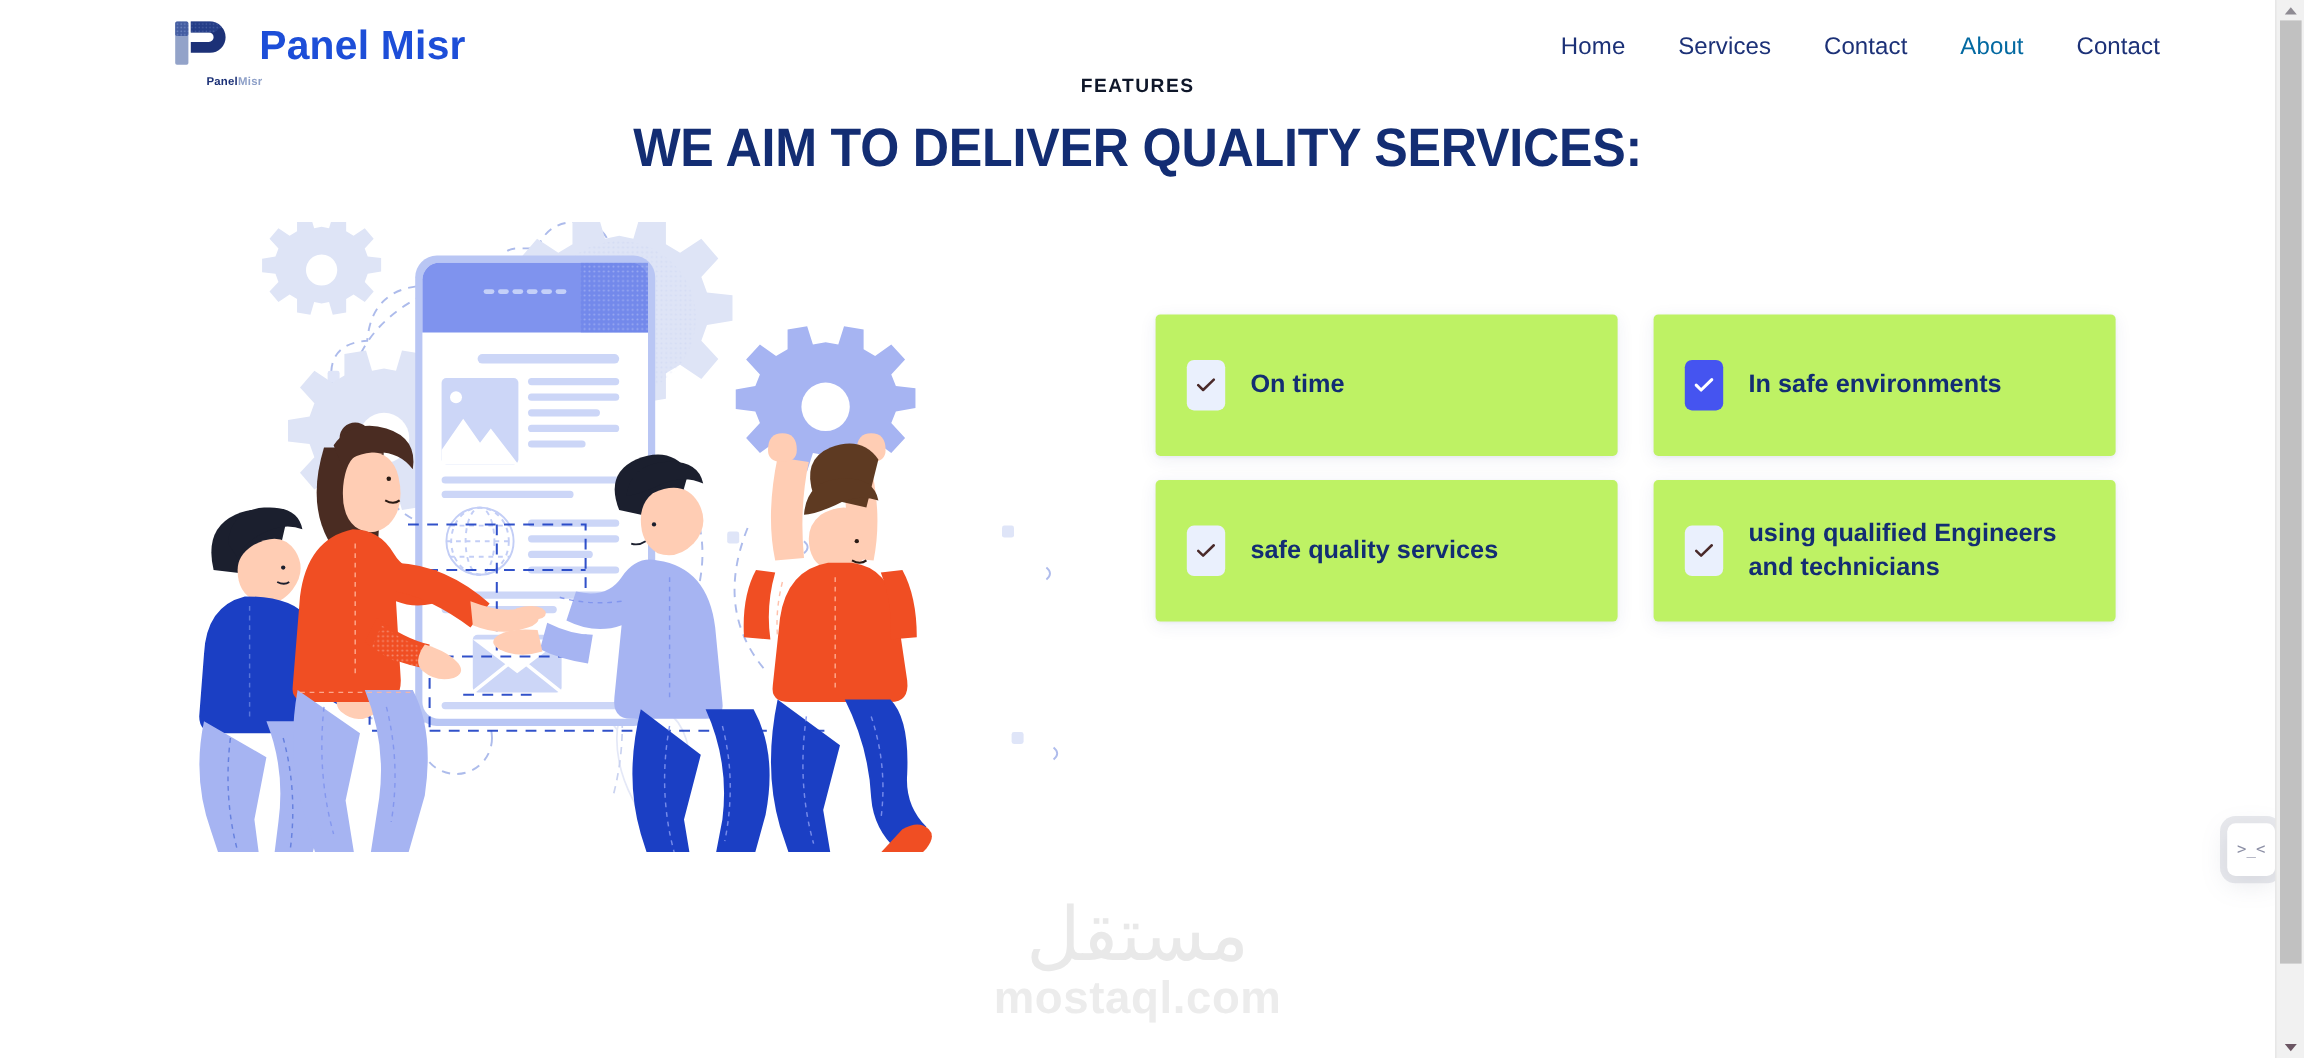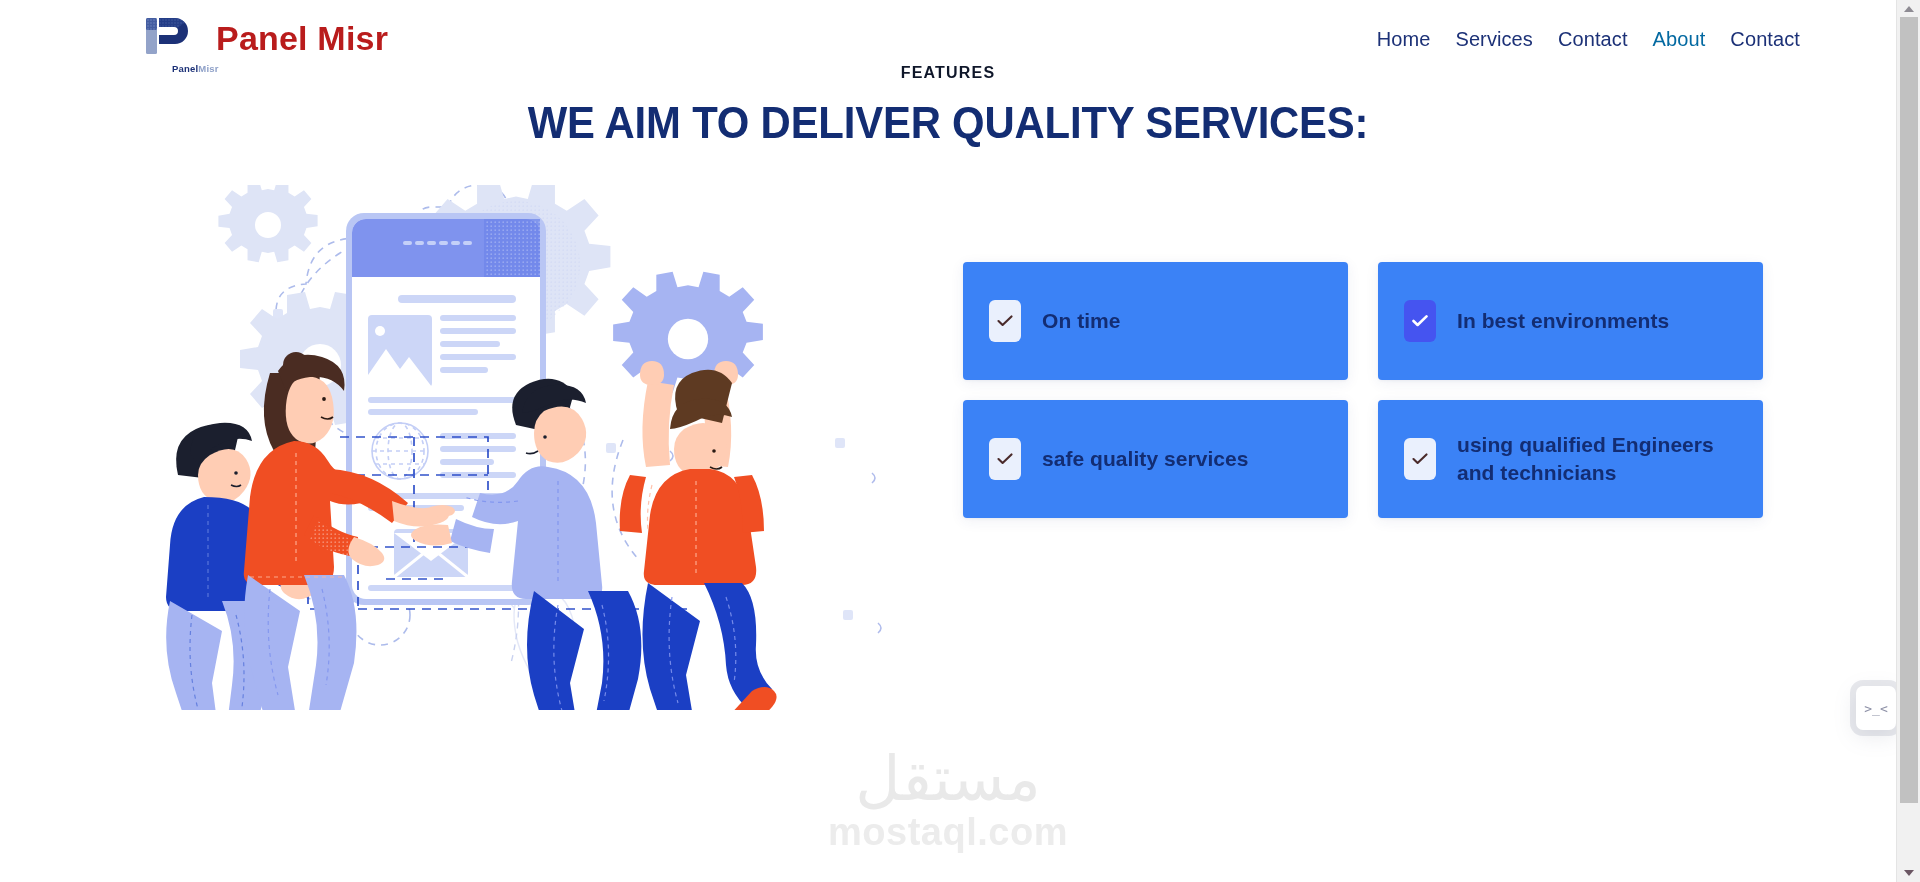--- a/index.html
+++ b/index.html
@@ -22,28 +22,28 @@
   }
   .brand {
     position: absolute; left: 138px; top: 10px;
     display: flex; align-items: center; gap: 14px;
   }
   .brand-mark {
     position: relative; width: 64px; height: 62px;
     display: block;
   }
   .brand-wordmark {
-    font-size: 34px; font-weight: 600; color: #b91c1c;
+    font-size: 34px; font-weight: 600; color: #1d4ed8;
     letter-spacing: 0.2px; line-height: 1; white-space: nowrap;
     padding-bottom: 6px;
   }
 
   .main-nav {
     position: absolute; right: 96px; top: 28px;
-    display: flex; align-items: center; gap: 25px;
+    display: flex; align-items: center; gap: 44px;
   }
   .nav-link {
     font-size: 20px; font-weight: 500; color: #1c3177;
     text-decoration: none; white-space: nowrap; letter-spacing: .1px;
     cursor: pointer;
   }
   .nav-link.is-active { color: #0369a1; }
 
   
   .eyebrow {
@@ -71,21 +71,21 @@
   .feature-grid {
     position: absolute; left: 963px; top: 262px;
     width: 800px;
     display: grid;
     grid-template-columns: 385px 385px;
     grid-column-gap: 30px;
     grid-row-gap: 20px;
   }
   .feature-card {
     height: 118px;
-    background: #3b82f6;
+    background: #bef264;
     border-radius: 4px;
     box-shadow: 0 3px 14px rgba(40,55,120,0.075), 0 1px 3px rgba(40,55,120,0.05);
     display: flex; align-items: center;
     padding: 0 26px;
     cursor: pointer;
   }
   .check-box {
     flex: 0 0 auto;
     width: 32px; height: 42px;
     border-radius: 6px;
@@ -475,21 +475,21 @@
       </span>
       <span class="feature-label">On time</span>
     </div>
 
     <div class="feature-card">
       <span class="check-box is-on">
         <svg width="16" height="12" viewBox="0 0 16 12">
             <path class="check-mark" d="M1.5 6 L5.6 10 L14.5 1.4" fill="none" stroke-width="2.6" stroke-linecap="round" stroke-linejoin="round"></path>
           </svg>
       </span>
-      <span class="feature-label">In best environments</span>
+      <span class="feature-label">In safe environments</span>
     </div>
 
 
     <div class="feature-card">
       <span class="check-box">
         <svg width="16" height="12" viewBox="0 0 16 12">
             <path class="check-mark" d="M1.5 6 L5.6 10 L14.5 1.4" fill="none" stroke-width="2.1" stroke-linecap="round" stroke-linejoin="round"></path>
           </svg>
       </span>
       <span class="feature-label">safe quality services</span>

